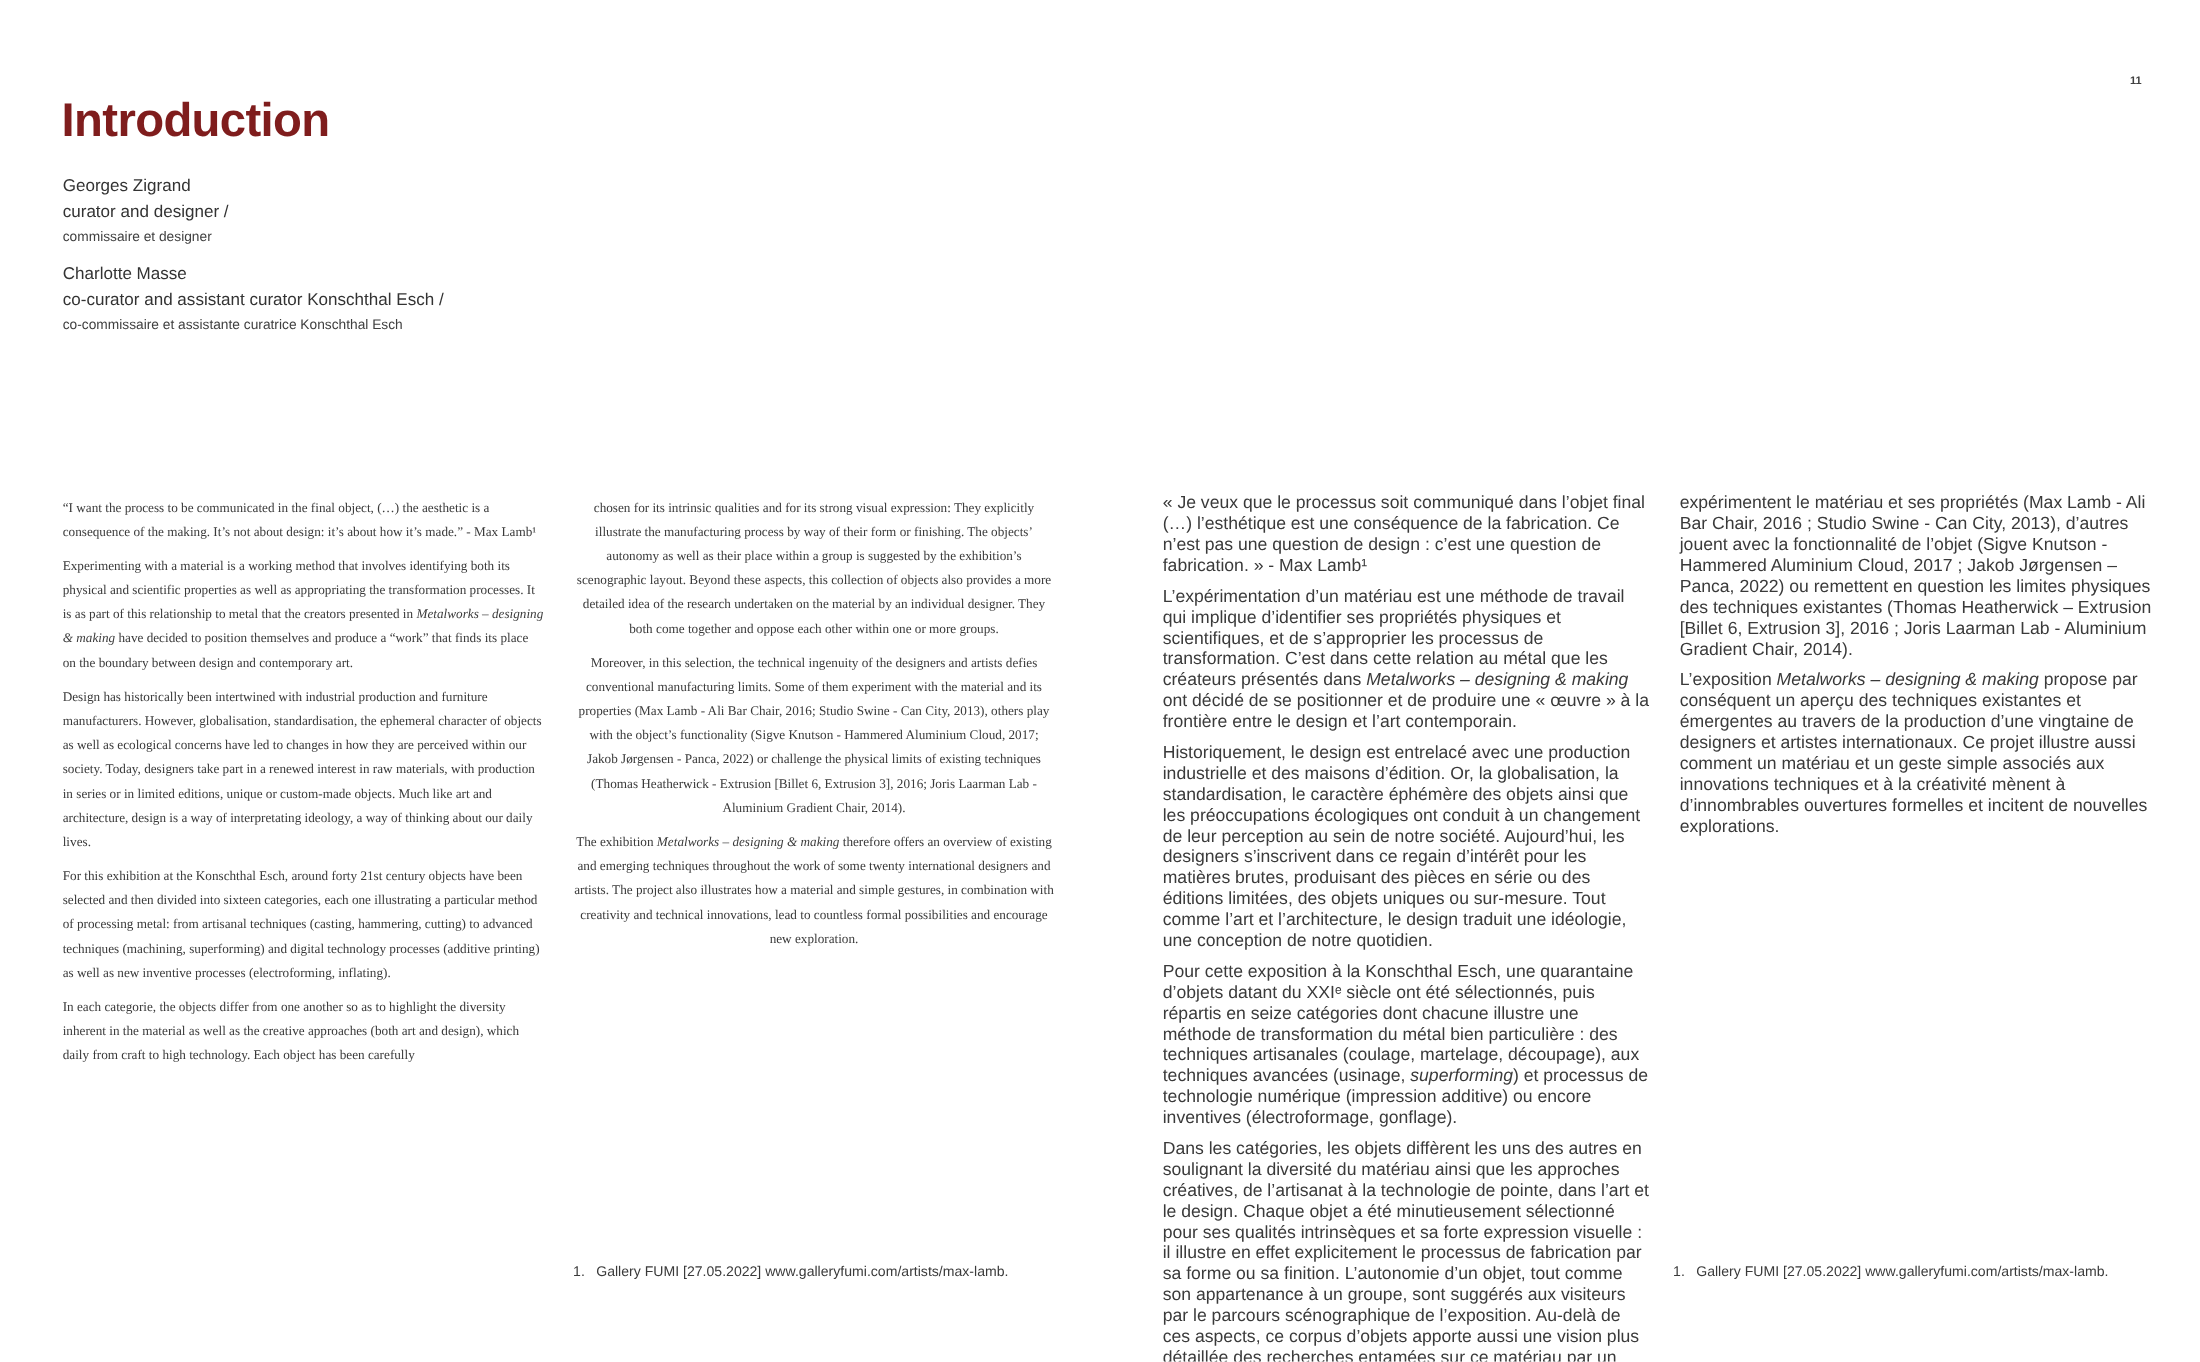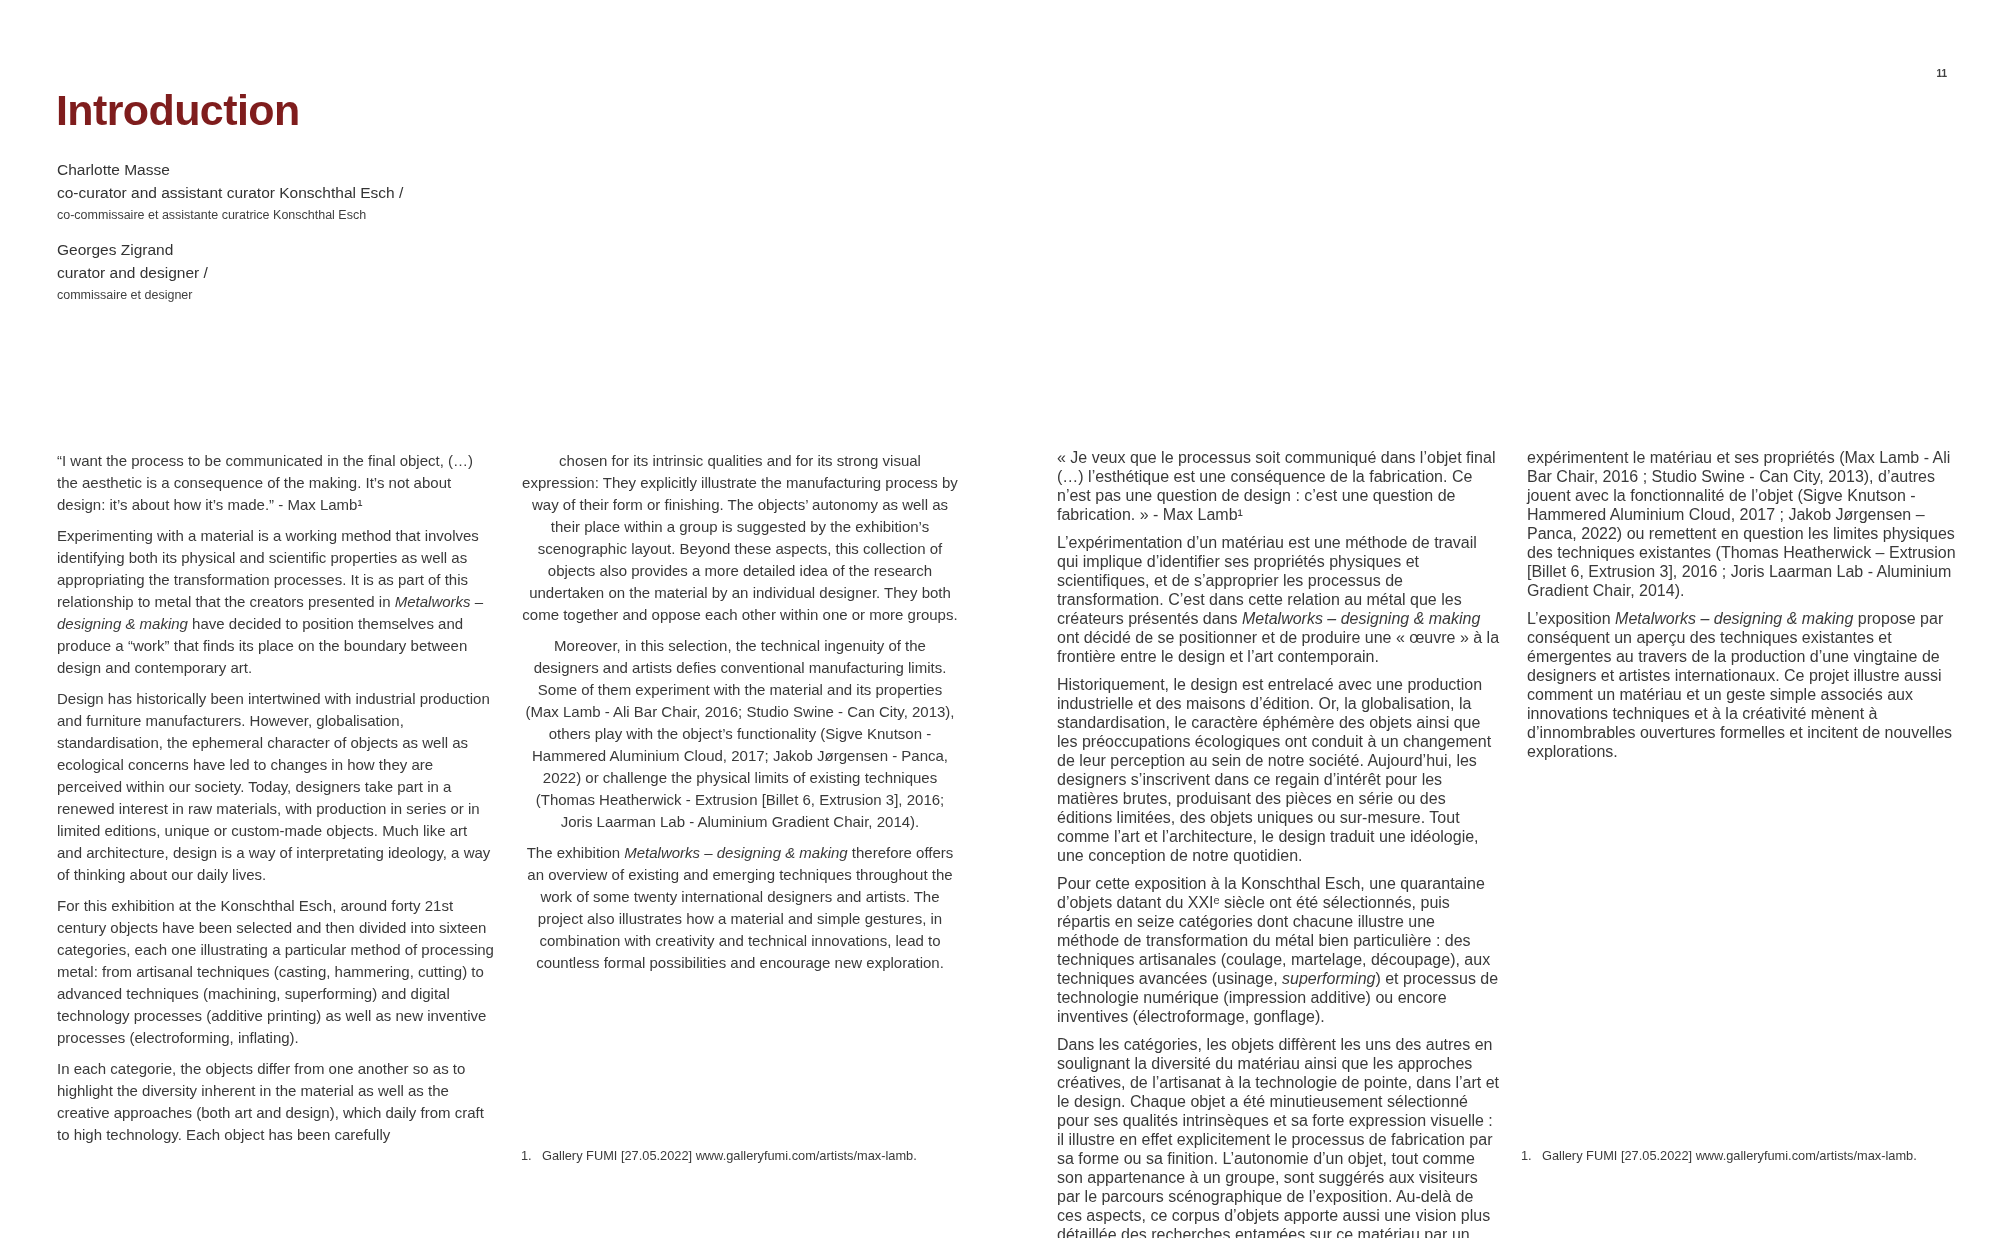--- a/index.html
+++ b/index.html
@@ -44,23 +44,24 @@
   .author-role-fr {
     font-size:12.5px;
     line-height:16px;
     color:#3f3f3f;
     margin-top:3px;
   }
   .col { position:absolute; top:450px; }
   .col p { margin:0 0 9px 0; }
   .col-en {
     width:438px;
-    font-size:15px;
+    font-size:12px;
     line-height:22px;
     color:#3a3a3a;
+    font-family:Liberation Serif, serif;
   }
   .col-fr {
     width:444px;
     font-size:16px;
     line-height:19px;
     color:#3a3a3a;
   }
   #col-1 { left:57px; }
   #col-2 { left:521px;text-align:center; }
   #col-3 { left:1057px; top:448px; }
@@ -81,28 +82,28 @@
 </head>
 <body>
 
 <div class="page">
 
   <h1 class="page-title">Introduction</h1>
   <div class="page-number">11</div>
 
   <div class="authors">
     <div class="author">
+      <div class="author-name">Georges Zigrand</div>
+      <div class="author-role-en">curator and designer /</div>
+      <div class="author-role-fr">commissaire et designer</div>
+    </div>
+    <div class="author">
       <div class="author-name">Charlotte Masse</div>
       <div class="author-role-en">co-curator and assistant curator Konschthal Esch /</div>
       <div class="author-role-fr">co-commissaire et assistante curatrice Konschthal Esch</div>
-    </div>
-    <div class="author">
-      <div class="author-name">Georges Zigrand</div>
-      <div class="author-role-en">curator and designer /</div>
-      <div class="author-role-fr">commissaire et designer</div>
     </div>
   </div>
 
   <div id="col-1" class="col col-en">
       <p>“I want the process to be communicated in the final object, (…) the aesthetic is a consequence of the making. It’s not about design: it’s about how it’s made.” - Max Lamb¹</p>
       <p>Experimenting with a material is a working method that involves identifying both its physical and scientific properties as well as appropriating the transformation processes. It is as part of this relationship to metal that the creators presented in <i>Metalworks – designing &amp; making</i> have decided to position themselves and produce a “work” that finds its place on the boundary between design and contemporary art.</p>
       <p>Design has historically been intertwined with industrial production and furniture manufacturers. However, globalisation, standardisation, the ephemeral character of objects as well as ecological concerns have led to changes in how they are perceived within our society. Today, designers take part in a renewed interest in raw materials, with production in series or in limited editions, unique or custom-made objects. Much like art and architecture, design is a way of interpretating ideology, a way of thinking about our daily lives.</p>
       <p>For this exhibition at the Konschthal Esch, around forty 21st century objects have been selected and then divided into sixteen categories, each one illustrating a particular method of processing metal: from artisanal techniques (casting, hammering, cutting) to advanced techniques (machining, superforming) and digital technology processes (additive printing) as well as new inventive processes (electroforming, inflating).</p>
       <p>In each categorie, the objects differ from one another so as to highlight the diversity inherent in the material as well as the creative approaches (both art and design), which daily from craft to high technology. Each object has been carefully</p>
     </div>

